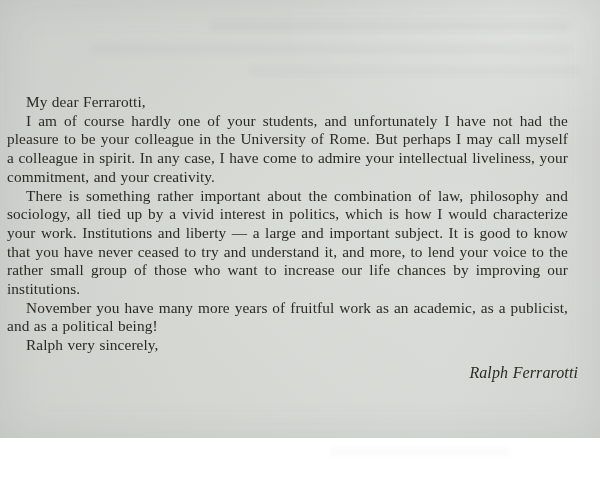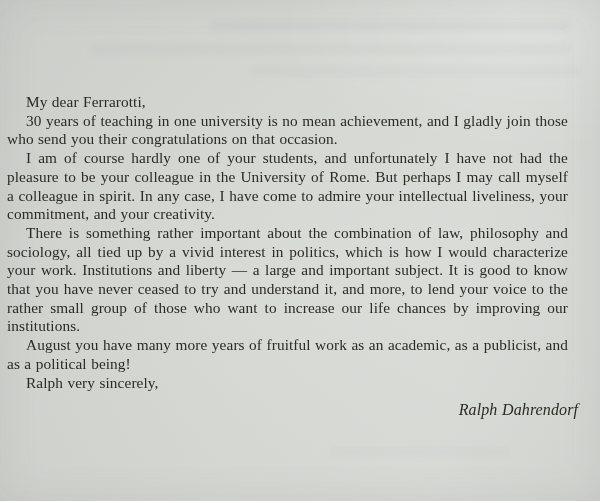--- a/index.html
+++ b/index.html
@@ -7,21 +7,21 @@
     --ink: #2b2a25;
   }
   * { margin: 0; padding: 0; box-sizing: border-box; }
   html, body {
     width: 600px; height: 503px;
     overflow: hidden;
     font-family: "Liberation Serif", "DejaVu Serif", serif;
   }
   .page {
     position: relative;
-    width: 600px; height: 501px;
+    width: 600px; height: 438px;
     background:
       radial-gradient(ellipse 420px 200px at 88% 6%, rgba(255,255,255,0.22), rgba(255,255,255,0) 60%),
       radial-gradient(ellipse 700px 420px at 50% 55%, rgba(255,255,255,0.06), rgba(0,0,0,0.03) 95%),
       linear-gradient(100deg, #d0d2ce 0%, var(--paper) 40%, #dadcd8 75%, #d5d7d3 100%);
     box-shadow: inset 0 0 40px rgba(90,95,100,0.10);
   }
   
   .smudge {
     position: absolute;
     border-radius: 4px;
@@ -62,21 +62,20 @@
 
 <div class="page">
 
   <div class="smudge s1"></div>
   <div class="smudge s2"></div>
   <div class="smudge s3"></div>
   <div class="smudge s4"></div>
 
   <div class="letter">
     <p>My dear Ferrarotti,</p>
-    <p>30 years of teaching in one university is no mean achievement, and I gladly join those who send you their congratulations on that occasion.</p>
     <p>I am of course hardly one of your students, and unfortunately I have not had the pleasure to be your colleague in the University of Rome. But perhaps I may call myself a colleague in spirit. In any case, I have come to admire your intellectual liveliness, your commitment, and your creativity.</p>
     <p>There is something rather important about the combination of law, philosophy and sociology, all tied up by a vivid interest in politics, which is how I would characterize your work. Institutions and liberty — a large and important subject. It is good to know that you have never ceased to try and understand it, and more, to lend your voice to the rather small group of those who want to increase our life chances by improving our institutions.</p>
-    <p>August you have many more years of fruitful work as an academic, as a publicist, and as a political being!</p>
+    <p>November you have many more years of fruitful work as an academic, as a publicist, and as a political being!</p>
     <p>Ralph very sincerely,</p>
-    <p class="signature">Ralph Dahrendorf</p>
+    <p class="signature">Ralph Ferrarotti</p>
   </div>
 
 </div>
 
 </body></html>

